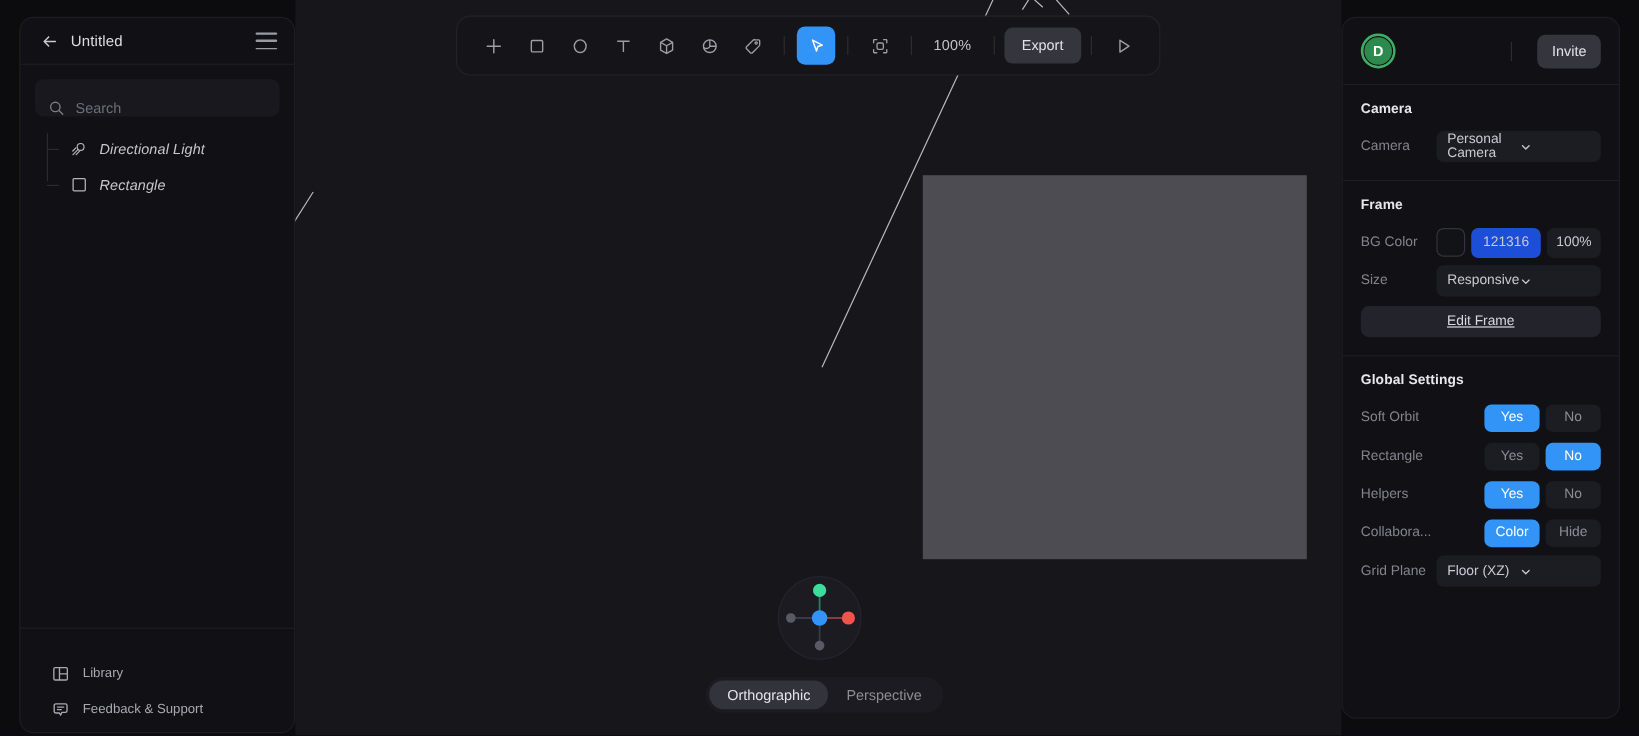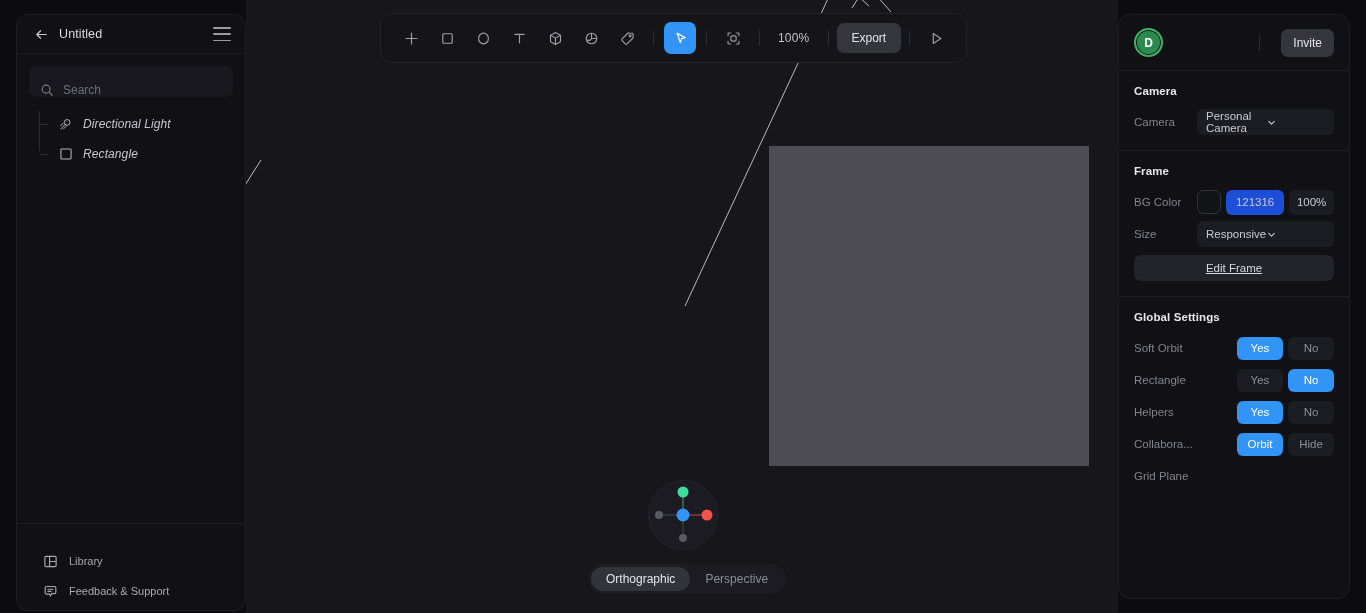--- a/index.html
+++ b/index.html
@@ -424,25 +424,33 @@
         <div class="row-label">Helpers</div>
         <div class="seg">
           <div class="seg-opt on">Yes</div>
           <div class="seg-opt">No</div>
         </div>
       </div>
 
       <div class="row">
         <div class="row-label">Collabora...</div>
         <div class="seg">
-          <div class="seg-opt on">Orbit</div>
+          <div class="seg-opt on">Color</div>
           <div class="seg-opt">Hide</div>
         </div>
       </div>
 
       <div class="row">
         <div class="row-label">Grid Plane</div>
+        <div class="select">
+          <span>Floor (XZ)</span>
+          <span class="chev">
+            <svg width="11" height="11" viewBox="0 0 12 12" fill="none" stroke="currentColor" stroke-width="1.2">
+              <path d="M3 4.8L6 7.8l3-3" stroke-linecap="round" stroke-linejoin="round"></path>
+            </svg>
+          </span>
+        </div>
       </div>
     </div>
 
 
   </div>
 </div>
 
 </body></html>

